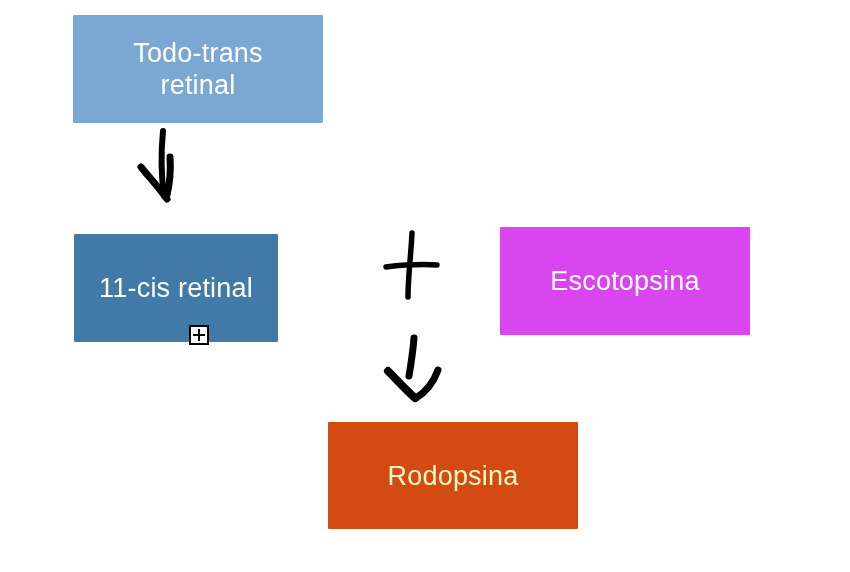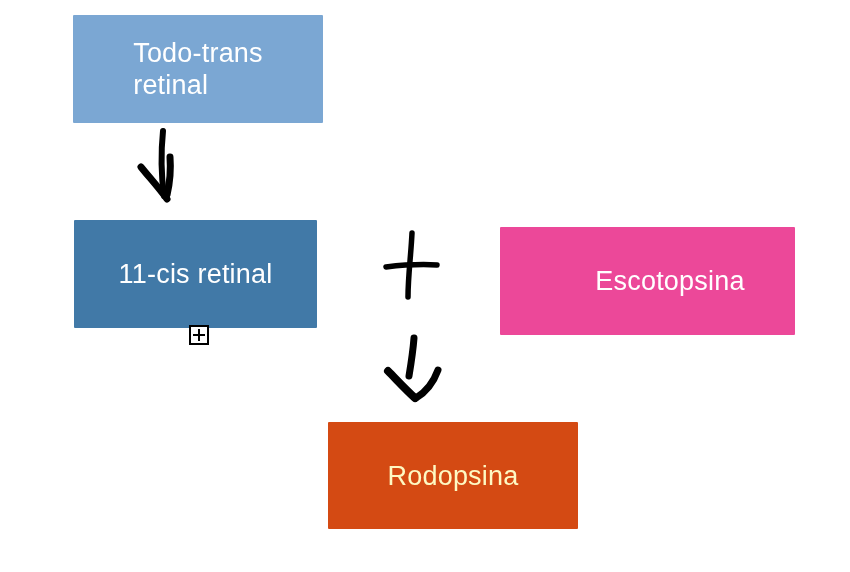--- a/index.html
+++ b/index.html
@@ -3,25 +3,25 @@
 <meta charset="utf-8">
 <style>
   html,body { margin:0; padding:0; }
   .canvas {
     position:relative; width:850px; height:572px;
     background:#ffffff; overflow:hidden;
     font-family:"Liberation Sans", sans-serif;
   }
   .node {
     position:absolute; display:flex; align-items:center; justify-content:center;
-    text-align:left; font-size:27px; line-height:32px; font-weight:400;
+    text-align:center; font-size:27px; line-height:32px; font-weight:400;
     white-space:pre-line; border-radius:1px; letter-spacing:0.2px;
   }
   #node-todo-trans { left:73px;  top:15px;  width:250px; height:108px; }
-  #node-cis        { left:74px;  top:220px; width:243px; height:108px; }
+  #node-cis        { left:74px;  top:234px; width:204px; height:108px; }
   #node-esco       { left:500px; top:227px; width:250px; height:108px; }
   #node-rodo       { left:328px; top:422px; width:250px; height:107px; }
   .ink { position:absolute; }
   .ink path { fill:none; stroke:currentColor; stroke-linecap:round; stroke-linejoin:round; }
   #arrow-1 { left:133px; top:126px; }
   #plus-1  { left:382px; top:228px; }
   #arrow-2 { left:383px; top:334px; }
   .plus-cursor {
     position:absolute; left:189px; top:325px; width:20px; height:20px;
     box-sizing:border-box; background:#ffffff; border:2px solid #000000; z-index:3;
@@ -52,21 +52,21 @@
     <svg width="16" height="16" viewBox="0 0 16 16">
       <path d="M8,2 L8,14 M2,8 L14,8" stroke="#000000" stroke-width="2" fill="none"></path>
     </svg>
   </div>
 
   <svg class="ink" id="plus-1" width="60" height="75" viewBox="0 0 60 75" style="color: rgb(0, 0, 0);">
     <path d="M30,5 C29,27 26,48 26,69" stroke-width="5.5"></path>
     <path d="M4,39 C21,37 38,36 55,37" stroke-width="5.5"></path>
   </svg>
 
-  <div class="node" id="node-esco" style="background-color: #ec4899; color: rgb(255, 255, 255); padding-left: 45px;">
+  <div class="node" id="node-esco" style="background-color: #d946ef; color: rgb(255, 255, 255);">
     <span>Escotopsina</span>
   </div>
 
   <svg class="ink" id="arrow-2" width="60" height="70" viewBox="0 0 60 70" style="color: rgb(0, 0, 0);">
     <path d="M31,4 C30,17 28,30 26,42" stroke-width="7"></path>
     <path d="M5,37 C13,45 22,55 32,64" stroke-width="8"></path>
     <path d="M55,36 C51,47 43,58 33,64" stroke-width="7"></path>
   </svg>
 
   <div class="node" id="node-rodo" style="background-color: rgb(212, 74, 19); color: #fef9c3;">

